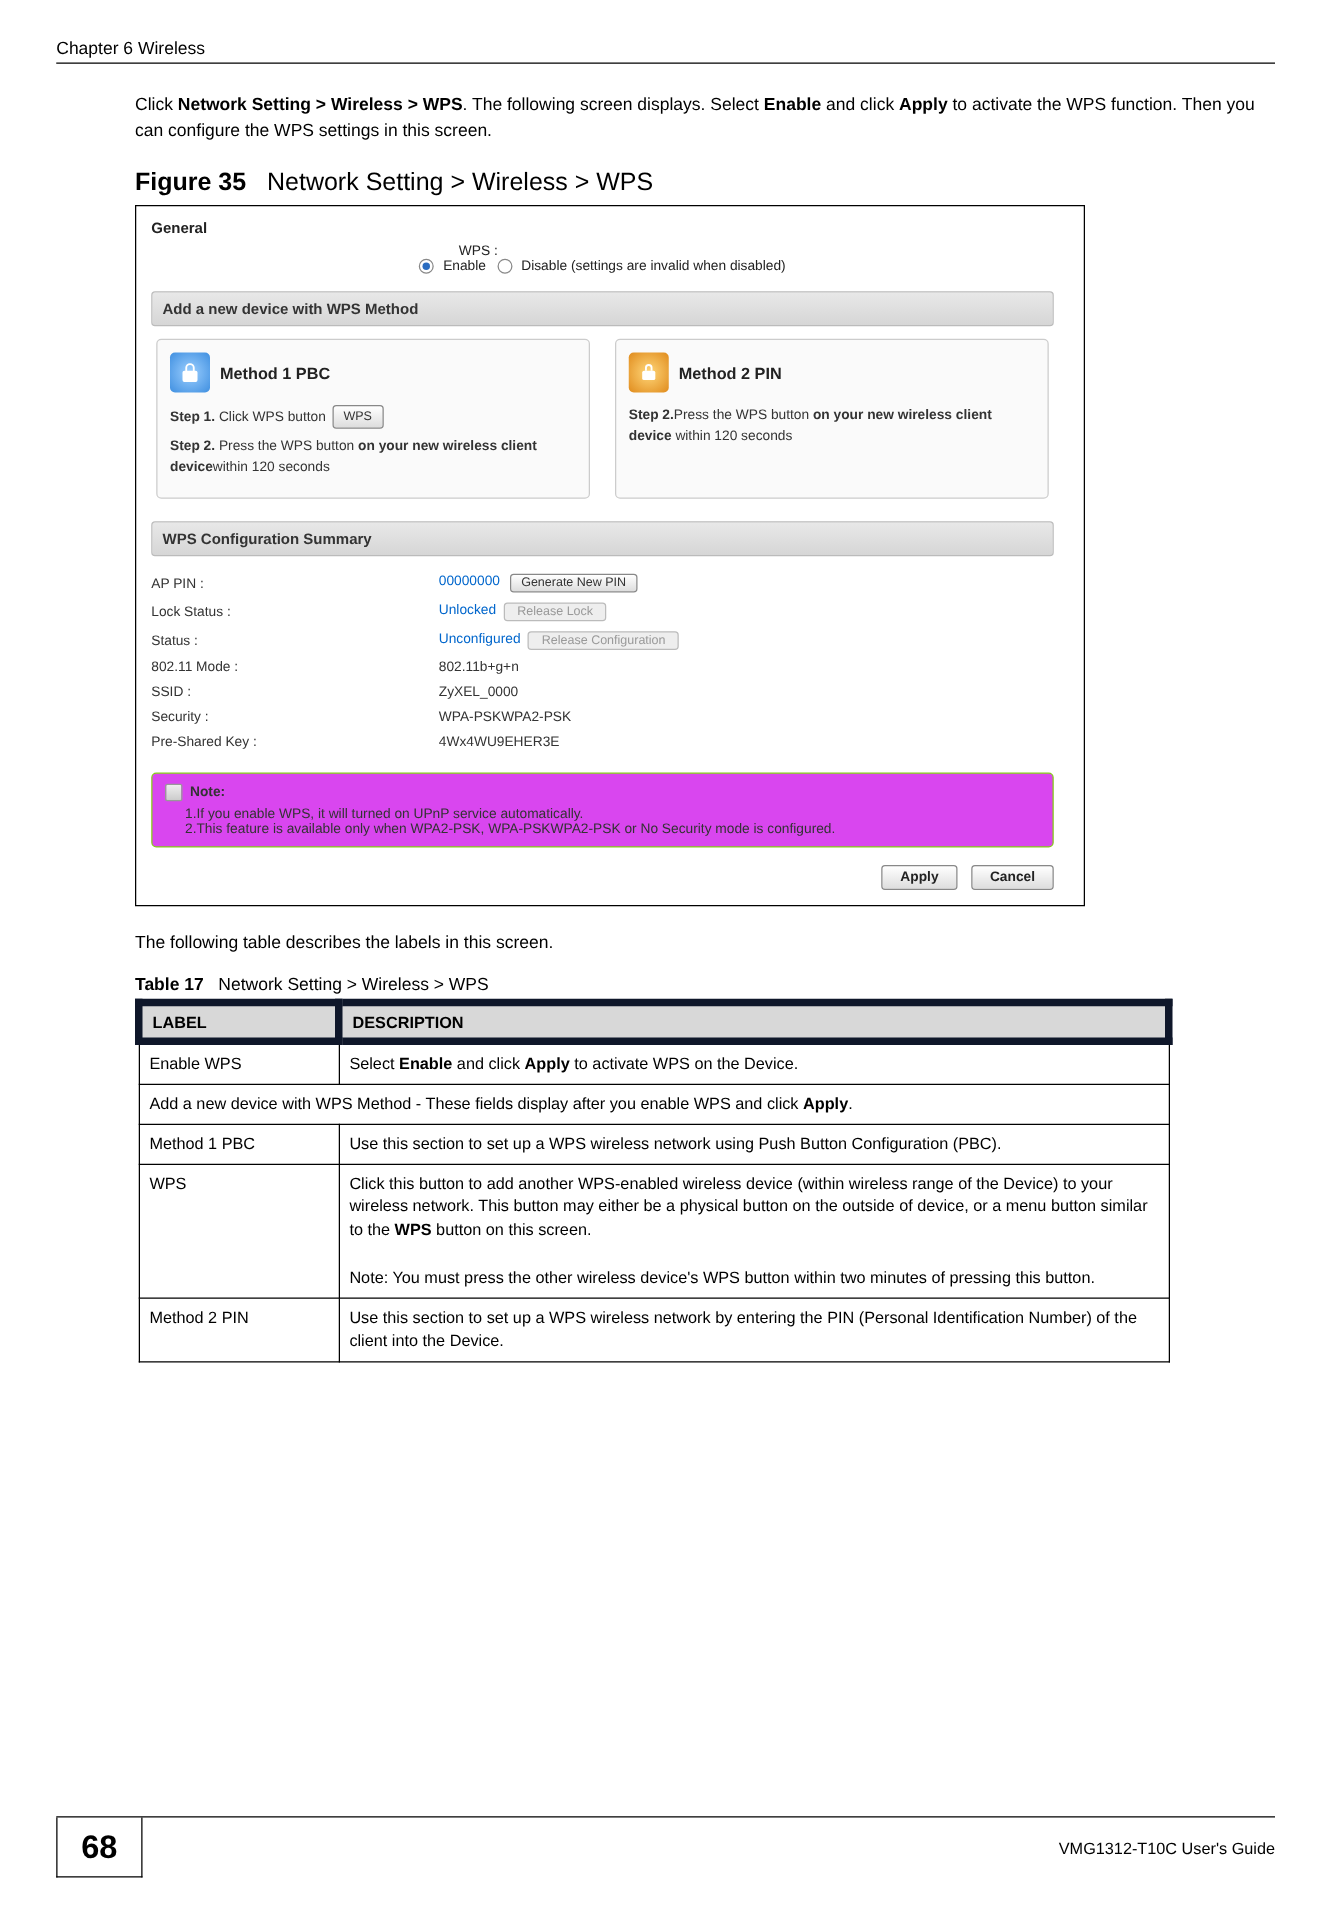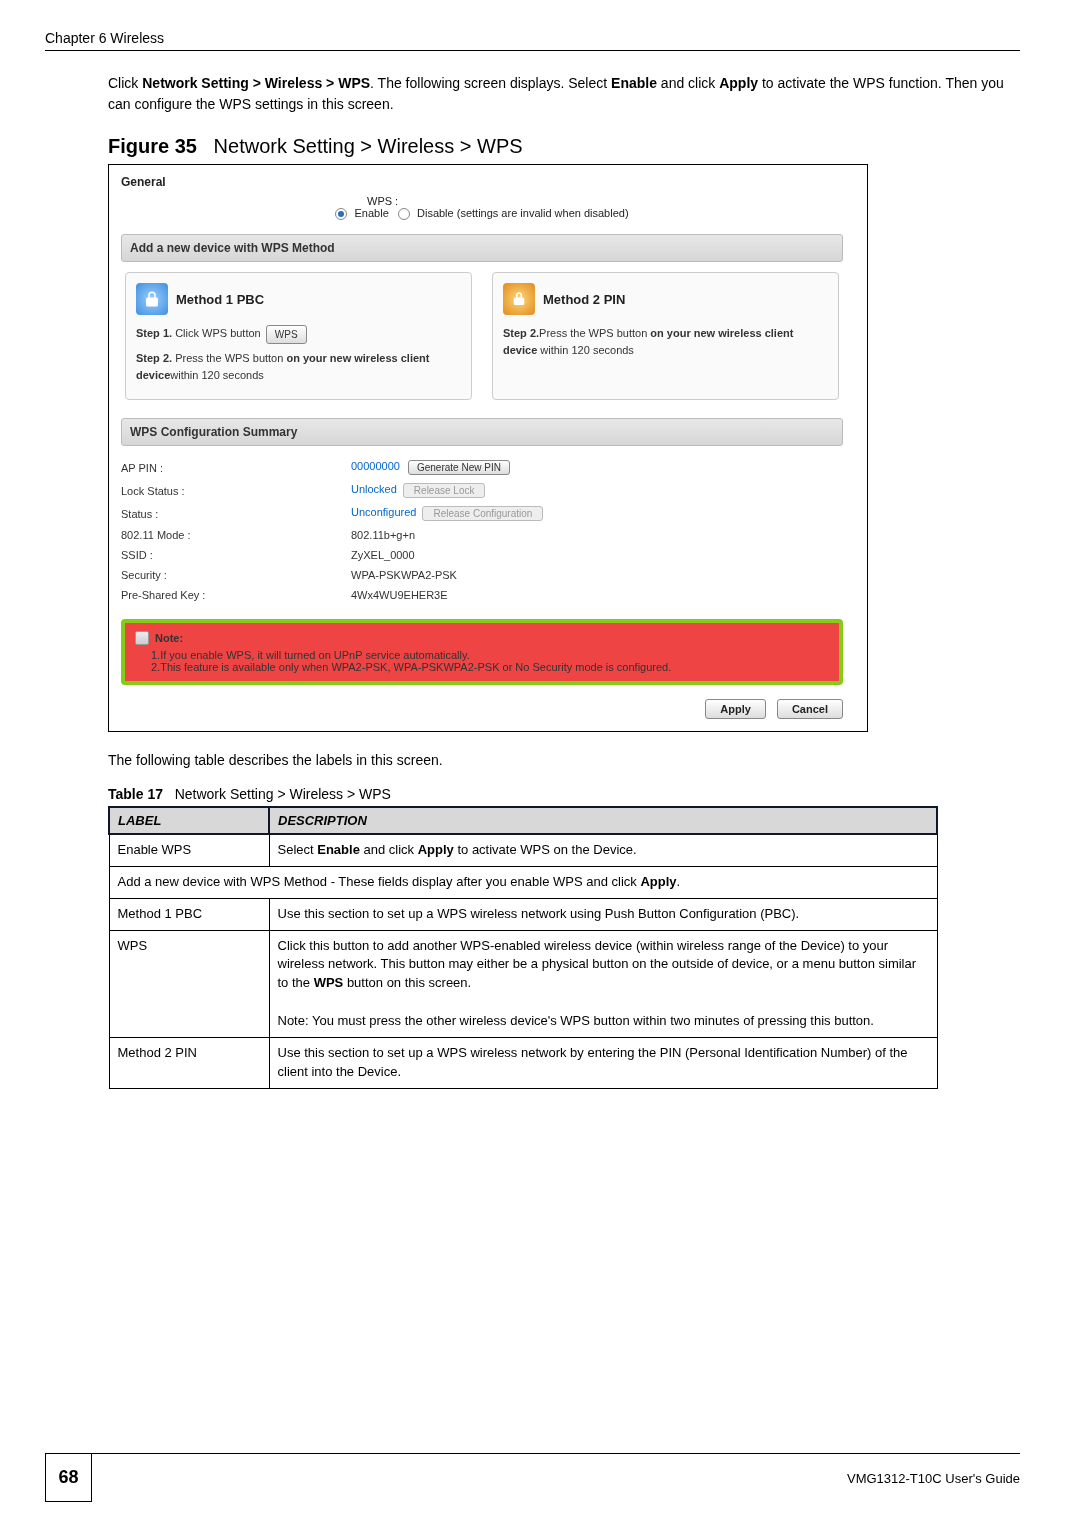--- a/index.html
+++ b/index.html
@@ -34,35 +34,35 @@
   .method-title { font-weight: bold; font-size: 13px; color: #222; }
   .step { font-size: 11px; color: #333; line-height: 1.5; margin-bottom: 6px; }
   .mini-btn { display: inline-block; border: 1px solid #888; border-radius: 3px; background: linear-gradient(#fff,#ddd); padding: 1px 8px; font-size: 10px; color: #333; vertical-align: middle; margin: 0 2px; }
   .pin-input { display: inline-block; width: 90px; height: 18px; border: 1px solid #aaa; background: #fff; margin-top: 4px; }
   .summary-list { margin-bottom: 14px; }
   .sum-row { display: flex; align-items: center; padding: 4px 0; }
   .sum-label { width: 230px; font-size: 11px; color: #333; }
   .sum-value { font-size: 11px; color: #333; display: flex; align-items: flex-start; gap: 6px; }
   .link-blue { color: #0066cc; }
   .disabled-btn { display: inline-block; border: 1px solid #bbb; border-radius: 3px; background: #eee; color: #999; padding: 1px 10px; font-size: 10px; }
-  .note-box { border: 4px solid #84cc16; border-radius: 4px; padding: 8px 10px; background: #ef4444; font-size: 11px; color: #333; margin-bottom: 8px; }
+  .note-box { border: 1px solid #84cc16; border-radius: 4px; padding: 8px 10px; background: #d946ef; font-size: 11px; color: #333; margin-bottom: 8px; }
   .note-head { font-weight: bold; display: flex; align-items: center; gap: 6px; margin-bottom: 4px; }
   .note-icon { width: 14px; height: 14px; background: linear-gradient(#eee,#ccc); border: 1px solid #999; border-radius: 2px; display: inline-block; }
   .btn-row { text-align: right; padding-top: 6px; }
   .ui-btn { display: inline-block; border: 1px solid #888; border-radius: 3px; background: linear-gradient(#fff,#ddd); padding: 3px 14px; font-size: 11px; color: #222; font-weight: bold; margin-left: 8px; }
   .after-fig { font-size: 14px; margin: 20px 0 18px 0; }
   .table-caption { font-size: 14px; margin-bottom: 4px; }
   table.doc { border-collapse: collapse; width: 830px; font-size: 13px; }
-  table.doc th { background: #d8d8d8; border: 2px solid #0f172a; padding: 5px 8px; text-align: left; font-weight: bold; font-style: italic; }
+  table.doc th { background: #d8d8d8; border: 6px solid #0f172a; padding: 5px 8px; text-align: left; font-weight: bold; }
   table.doc td { border: 1px solid #000; padding: 6px 8px; vertical-align: top; line-height: 1.45; }
   .indent { padding-left: 28px; }
   .footer { position: absolute; bottom: 22px; left: 45px; right: 45px; }
   .footer-line { border-top: 1.5px solid #000; }
   .footer-row { display: flex; align-items: center; }
-  .page-box { border: 1.5px solid #000; width: 47px; height: 48px; display: flex; align-items: center; justify-content: center; font-size: 18px; font-weight: bold; border-top: none; }
+  .page-box { border: 1.5px solid #000; width: 69px; height: 48px; display: flex; align-items: center; justify-content: center; font-size: 26px; font-weight: bold; border-top: none; }
   .guide { margin-left: auto; font-size: 13px; }
 </style>
 </head>
 <body>
 
 <div class="header-line">
   <span class="chapter-title">Chapter 6 Wireless</span>
 </div>
 <hr class="hr">
 

